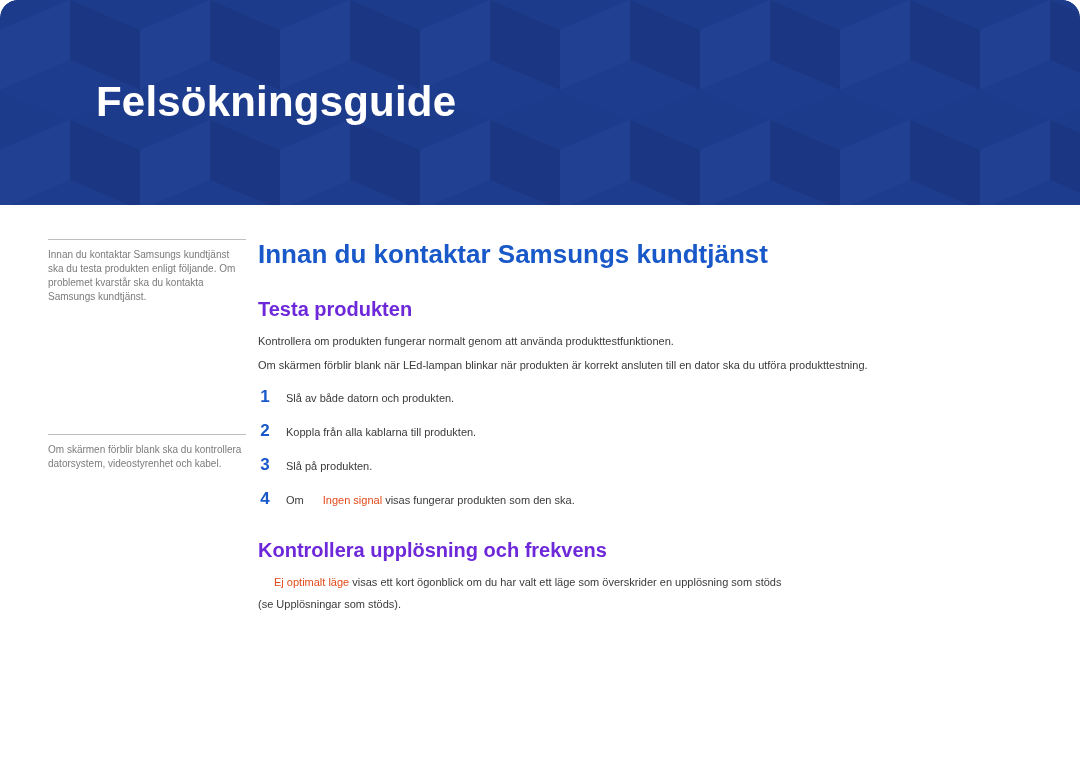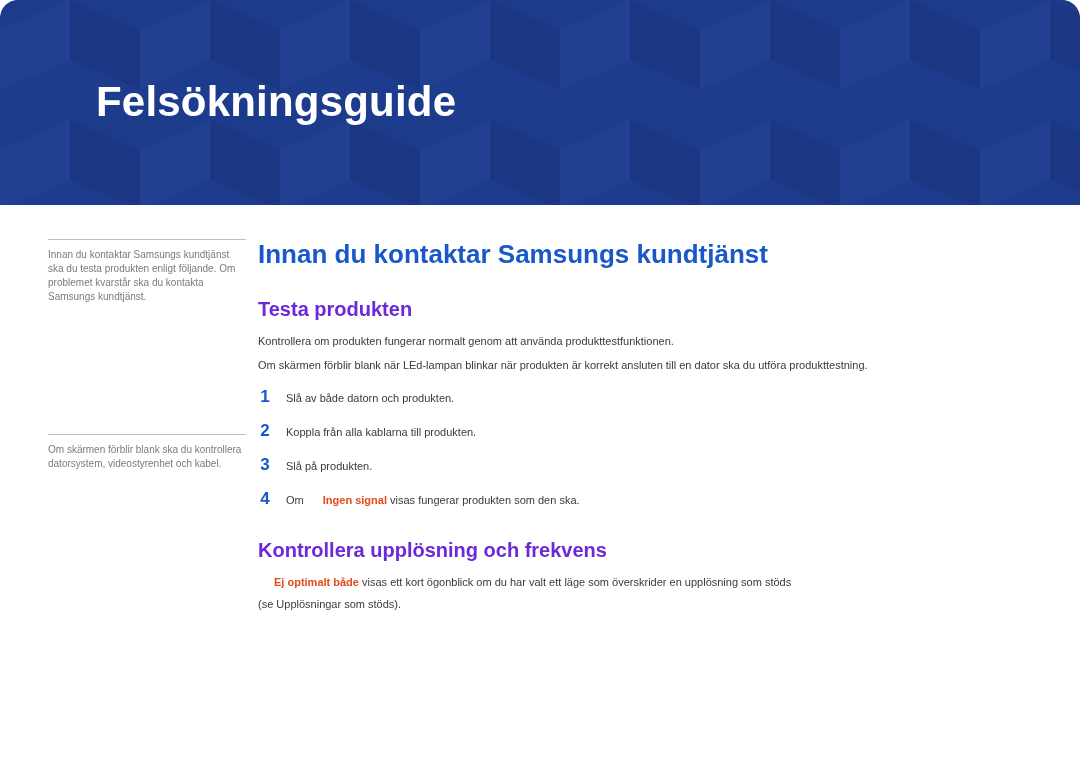--- a/index.html
+++ b/index.html
@@ -37,21 +37,21 @@
 
   .main { flex: 1 1 auto; }
   .h1 { color: #1858c8; font-size: 26px; font-weight: 700; margin-bottom: 28px; }
   .h2 { color: #6d28d9; font-size: 20px; font-weight: 700; margin-bottom: 12px; }
   .para { font-size: 11px; color: #3a3a3a; line-height: 16px; }
   .para + .para { margin-top: 8px; }
   .steps { margin-top: 14px; margin-bottom: 30px; }
   .step { display: flex; align-items: baseline; gap: 14px; margin-bottom: 14px; }
   .step-num { color: #1858c8; font-size: 17px; font-weight: 700; width: 14px; text-align: center; }
   .step-text { font-size: 11px; color: #3a3a3a; }
-  .hl { color: #e34a1a; font-weight: 700; padding-left: 16px; }
+  .hl { color: #e34a1a; font-weight: 400; padding-left: 16px; }
 
   .section2 { margin-top: 10px; }
   .section2 .para { margin-top: 6px; }
 </style>
 </head>
 <body>
 
 <div class="page">
 
   <div class="banner">
@@ -110,20 +110,20 @@
             <div class="step-text">
               <span>Om </span><span class="hl">Ingen signal</span><span> visas fungerar produkten som den ska.</span>
             </div>
           </div>
         </div>
       </section>
 
       <section class="section2">
         <div class="h2">Kontrollera upplösning och frekvens</div>
         <div class="para">
-          <span class="hl">Ej optimalt både</span><span> visas ett kort ögonblick om du har valt ett läge som överskrider en upplösning som stöds</span>
+          <span class="hl">Ej optimalt läge</span><span> visas ett kort ögonblick om du har valt ett läge som överskrider en upplösning som stöds</span>
         </div>
         <div class="para">(se Upplösningar som stöds).</div>
       </section>
     </main>
   </div>
 
 </div>
 
 </body></html>

